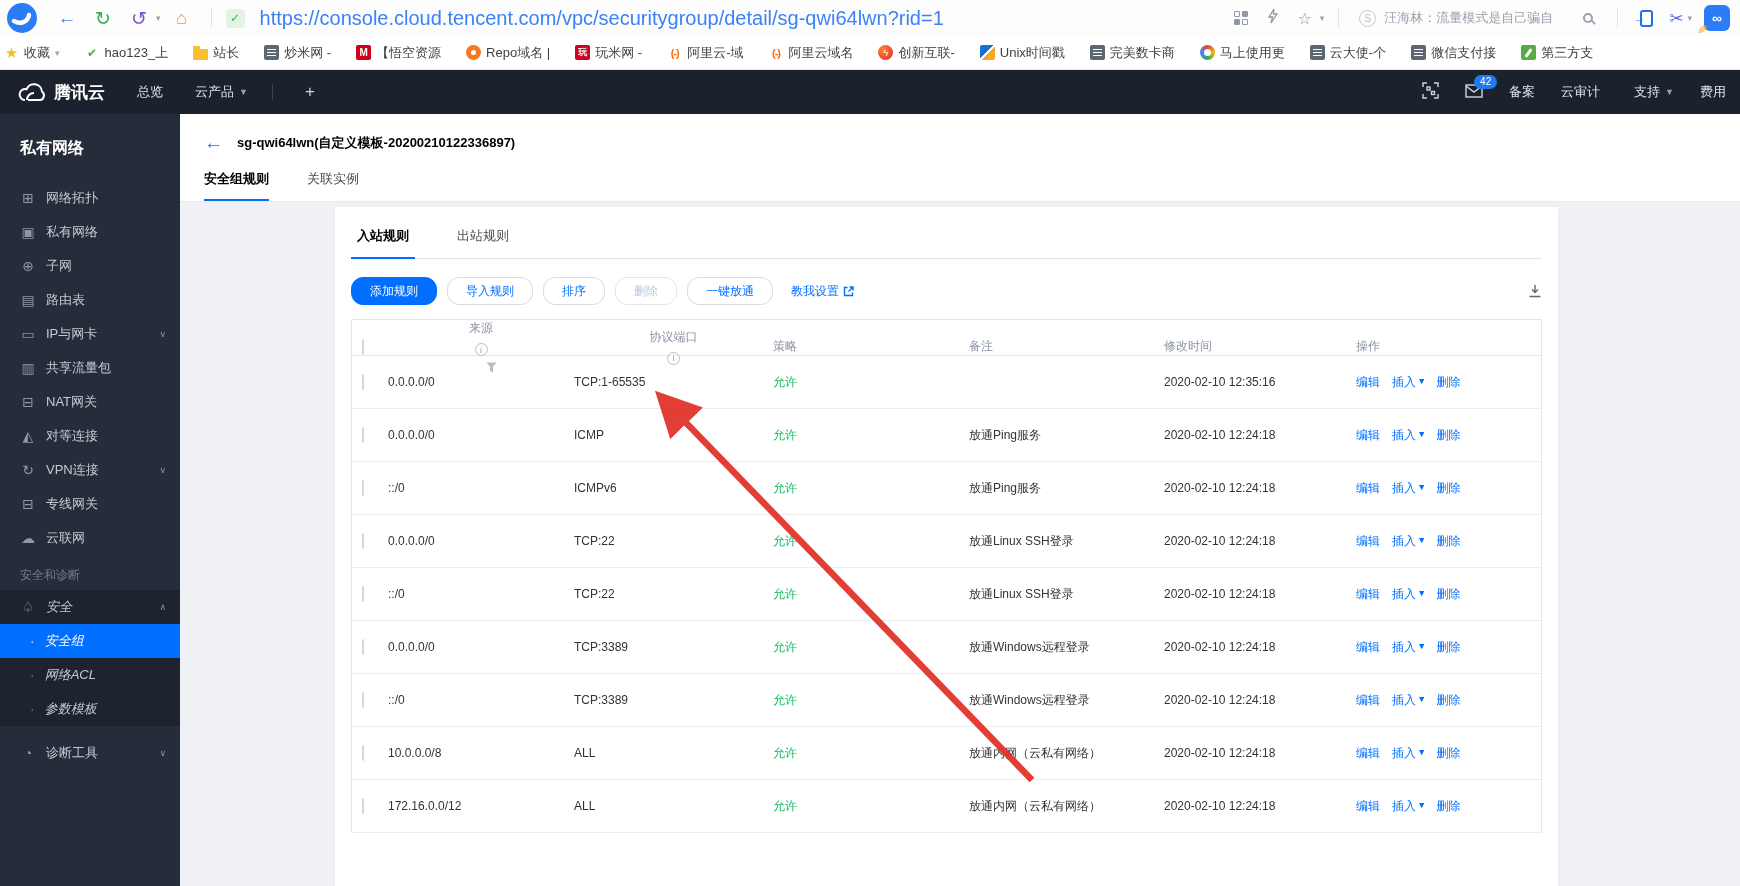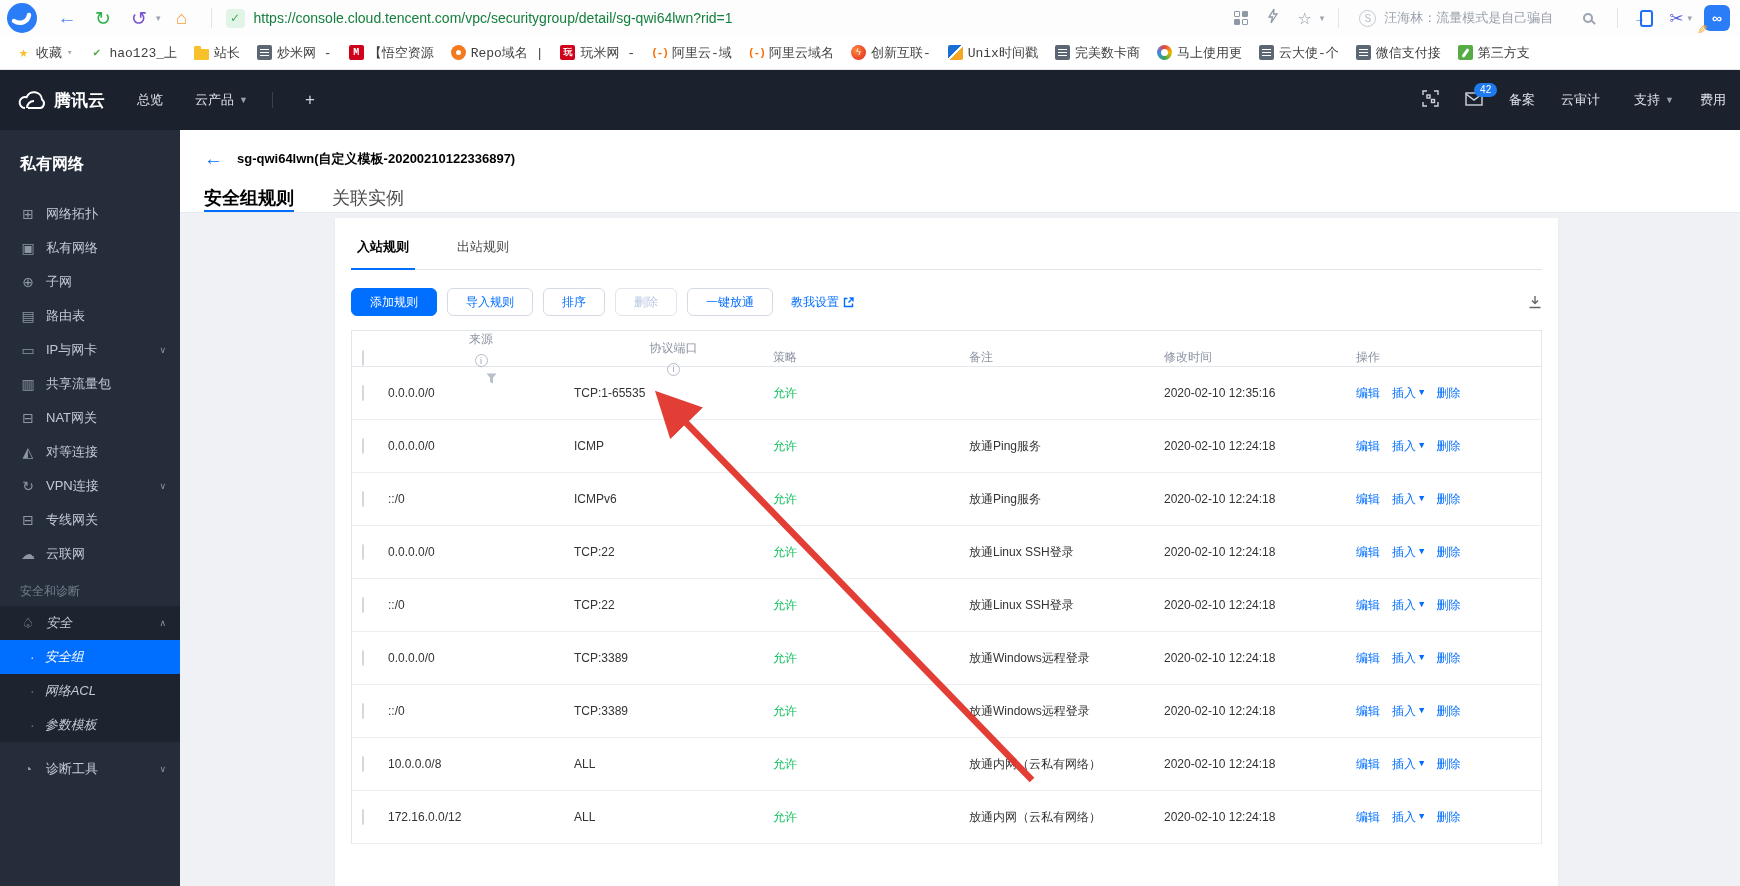--- a/index.html
+++ b/index.html
@@ -9,40 +9,40 @@
 
   
   .browser-toolbar { height:36px; display:flex; align-items:center; padding:0 10px 0 6px; gap:6px; background:#fdfdfd; }
   .b-logo { flex:0 0 auto; margin-right:8px; }
   .navbtn { width:30px; height:28px; display:flex; align-items:center; justify-content:center; font-size:19px; cursor:pointer; }
   .nb-back { color:#4a84e8; } .nb-refresh { color:#2bb24c; } .nb-undo { color:#7a52d1; } .nb-home { color:#f29b38; font-size:18px; }
   .mini-caret { font-size:9px; color:#9aa3ae; margin-left:-4px; }
   .vdiv { width:1px; height:20px; background:#e3e4e6; margin:0 8px; }
   .shield { width:19px; height:19px; background:#e2f4e6; border-radius:4px; display:flex; align-items:center; justify-content:center;
             color:#3faf52; font-size:12px; font-weight:bold; }
-  .url { flex:1 1 auto; font-size:14px; color:#15803d; margin-left:3px; white-space:nowrap; overflow:hidden; }
+  .url { flex:1 1 auto; font-size:20px; color:#3b82f6; margin-left:9px; white-space:nowrap; overflow:hidden; }
   .tool-icon { color:#8f98a5; font-size:16px; width:26px; text-align:center; cursor:pointer; }
   .appgrid { width:14px; height:14px; display:grid; grid-template-columns:1fr 1fr; gap:2px; margin:0 6px; cursor:pointer; }
   .appgrid i { border:1.5px solid #8f98a5; border-radius:1px; } .appgrid i.fill { background:#8f98a5; }
   .searchbox { display:flex; align-items:center; gap:8px; width:250px; padding:0 6px; }
   .s-logo { width:17px; height:17px; border:1.5px solid #c3c9d2; border-radius:50%; color:#b6bcc6; font-size:10px;
             display:flex; align-items:center; justify-content:center; flex:0 0 auto; }
   .s-text { flex:1; font-size:13px; color:#9aa1ac; white-space:nowrap; overflow:hidden; }
   .lens { width:10px; height:10px; border:2px solid #9aa3ae; border-radius:50%; position:relative; flex:0 0 auto; margin-right:4px; }
   .lens::after { content:""; position:absolute; width:6px; height:2px; background:#9aa3ae; right:-5px; bottom:-2px; transform:rotate(45deg); }
   .phone-ic { width:13px; height:17px; border:2px solid #1f6ef5; border-radius:3px; position:relative; margin:0 8px; }
   .phone-ic::before { content:"→"; position:absolute; color:#1f6ef5; font-size:11px; font-weight:bold; left:-8px; top:0px; }
   .scissors { color:#5661d9; font-size:17px; margin:0 2px; cursor:pointer; }
   .corner-logo { width:26px; height:26px; background:#2a7cf7; border-radius:6px; color:#fff; display:flex; align-items:center;
                  justify-content:center; font-size:14px; font-weight:bold; position:relative; margin-left:6px; }
   .corner-logo::after { content:"✎"; position:absolute; left:-7px; bottom:-6px; color:#f6a01a; font-size:13px; transform:scaleX(-1); }
 
   
-  .bookmarks-bar { height:34px; border-bottom:1px solid #e6e6e6; display:flex; align-items:center; padding:0 16px; gap:17px;
-                   font-size:13px; color:#3f3f3f; overflow:hidden;font-family:Liberation Mono, monospace; }
+  .bookmarks-bar { height:34px; border-bottom:1px solid #e6e6e6; display:flex; align-items:center; padding:0 4px; gap:25px;
+                   font-size:13px; color:#3f3f3f; overflow:hidden; }
   .bm-item { display:flex; align-items:center; gap:5px; cursor:pointer; flex:0 0 auto; }
   .bm-caret { font-size:9px; color:#9aa3ae; }
   .bm-icon { width:15px; height:15px; display:inline-flex; align-items:center; justify-content:center; font-size:10px;
              border-radius:2px; color:#fff; flex:0 0 auto; position:relative; }
   .bm-star::before { content:"★"; color:#f5c02b; font-size:15px; }
   .bm-hao::before { content:"✔"; color:#57ab45; font-size:12px; font-weight:bold; }
   .bm-folder { background:#f8c12c; height:11px; margin-top:3px; border-radius:1px; }
   .bm-folder::before { content:""; position:absolute; top:-3px; left:0; width:7px; height:3px; background:#f8c12c; border-radius:1px 1px 0 0; }
   .bm-doc { background:#5c6773; border-radius:2px; }
   .bm-doc::before { content:""; width:9px; height:8px; background:repeating-linear-gradient(#fff 0 1px,transparent 1px 3px); }
@@ -51,21 +51,21 @@
   .bm-repo { background:#f47a20; border-radius:50%; } .bm-repo::before { content:""; width:5px; height:5px; background:#fff; border-radius:50%; }
   .bm-ali { color:#ff6a00; font-weight:bold; font-size:11px; } .bm-ali::before { content:"(-)"; letter-spacing:-1px; }
   .bm-fire { background:radial-gradient(circle at 35% 35%,#ff8a3c,#e02020); border-radius:50%; font-size:9px; }
   .bm-fire::before { content:"ϟ"; }
   .bm-unix { background:linear-gradient(135deg,#1a6fd4 45%,#fff 45% 55%,#f5a623 55%); border-radius:2px; }
   .bm-c { background:conic-gradient(#e8453c,#f5b400,#34a853,#4285f4,#e8453c); border-radius:50%; }
   .bm-c::before { content:""; width:7px; height:7px; background:#fff; border-radius:50%; }
   .bm-leaf { background:#57ab45; } .bm-leaf::before { content:""; width:3px; height:10px; background:#fff; transform:rotate(35deg); border-radius:2px; }
 
   
-  .console-topnav { height:60px; background:#1b212d; display:flex; align-items:center; color:#dfe3ea; padding:0 14px 0 18px; }
+  .console-topnav { height:44px; background:#1b212d; display:flex; align-items:center; color:#dfe3ea; padding:0 14px 0 18px; }
   .brand { display:flex; align-items:center; gap:8px; font-size:17px; font-weight:bold; color:#fff; cursor:pointer; }
   .tn-item { font-size:13px; color:#dfe3ea; margin-left:32px; cursor:pointer; display:flex; align-items:center; gap:5px; }
   .tn-caret { font-size:9px; color:#98a1ad; }
   .tn-div { width:1px; height:16px; background:#3a4150; margin-left:24px; }
   .tn-plus { font-size:17px; color:#cfd5de; margin-left:32px; cursor:pointer; }
   .tn-right { margin-left:auto; display:flex; align-items:center; gap:26px; font-size:13px; }
   .mail-wrap { position:relative; cursor:pointer; }
   .badge { position:absolute; top:-9px; left:9px; background:#1f7af0; color:#fff; font-size:10px; border-radius:9px;
            padding:1px 6px; line-height:12px; }
 
@@ -90,30 +90,30 @@
   .side-sub.selected .dot { color:#cfe0ff; }
   .side-gap { height:10px; }
 
   
   .content { flex:1; display:flex; flex-direction:column; background:#fff; min-width:0; }
   .page-header { background:#fff; padding:18px 0 0 24px; border-bottom:1px solid #e7eaef; }
   .ph-top { display:flex; align-items:center; gap:14px; }
   .back-arrow { color:var(--accent); font-size:19px; cursor:pointer; }
   .page-title { font-size:13px; font-weight:bold; color:#000; }
   .page-tabs { display:flex; gap:38px; margin-top:16px; }
-  .ptab { font-size:18px; color:#4c4c4c; cursor:pointer; }
+  .ptab { font-size:13px; color:#4c4c4c; padding-bottom:11px; cursor:pointer; }
   .ptab.active { color:#000; font-weight:bold; border-bottom:2px solid var(--accent); }
   .workspace { flex:1; background:#eff1f5; position:relative; }
   .card { position:absolute; left:155px; right:182px; top:5px; bottom:-10px; background:#fff;
           box-shadow:0 1px 2px rgba(0,0,0,.06); padding:0 16px; overflow:hidden; }
   .card-tabs { display:flex; gap:36px; padding-top:20px; border-bottom:1px solid #e1e4e9; }
   .ctab { font-size:13px; color:#4c4c4c; padding:0 6px 12px; cursor:pointer; }
   .ctab.active { color:#000; font-weight:bold; border-bottom:2px solid var(--accent); margin-bottom:-1px; }
   .toolbar { margin-top:18px; display:flex; align-items:center; gap:10px; position:relative; }
-  .btn { height:28px; padding:0 18px; font-size:12px; border-radius:6px; display:inline-flex; align-items:center; cursor:pointer;
+  .btn { height:28px; padding:0 18px; font-size:12px; border-radius:12px; display:inline-flex; align-items:center; cursor:pointer;
          background:#fff; border:1px solid #d5dbe3; color:var(--accent); }
   .btn.primary { background:var(--accent); border-color:var(--accent); color:#fff; }
   .btn.disabled { color:#b8c7e3; border-color:#e2e6ec; cursor:default; }
   .help-link { margin-left:8px; color:var(--accent); font-size:12px; display:inline-flex; align-items:center; gap:4px; cursor:pointer; }
   .dl-icon { position:absolute; right:0; top:7px; cursor:pointer; }
 
   
   .rules-table { margin-top:14px; border:1px solid #e4e7ec; border-bottom:none; }
   .tr { display:grid; grid-template-columns:36px 186px 199px 196px 195px 192px 1fr; align-items:center;
         border-bottom:1px solid #ecedf0; font-size:12px; }

